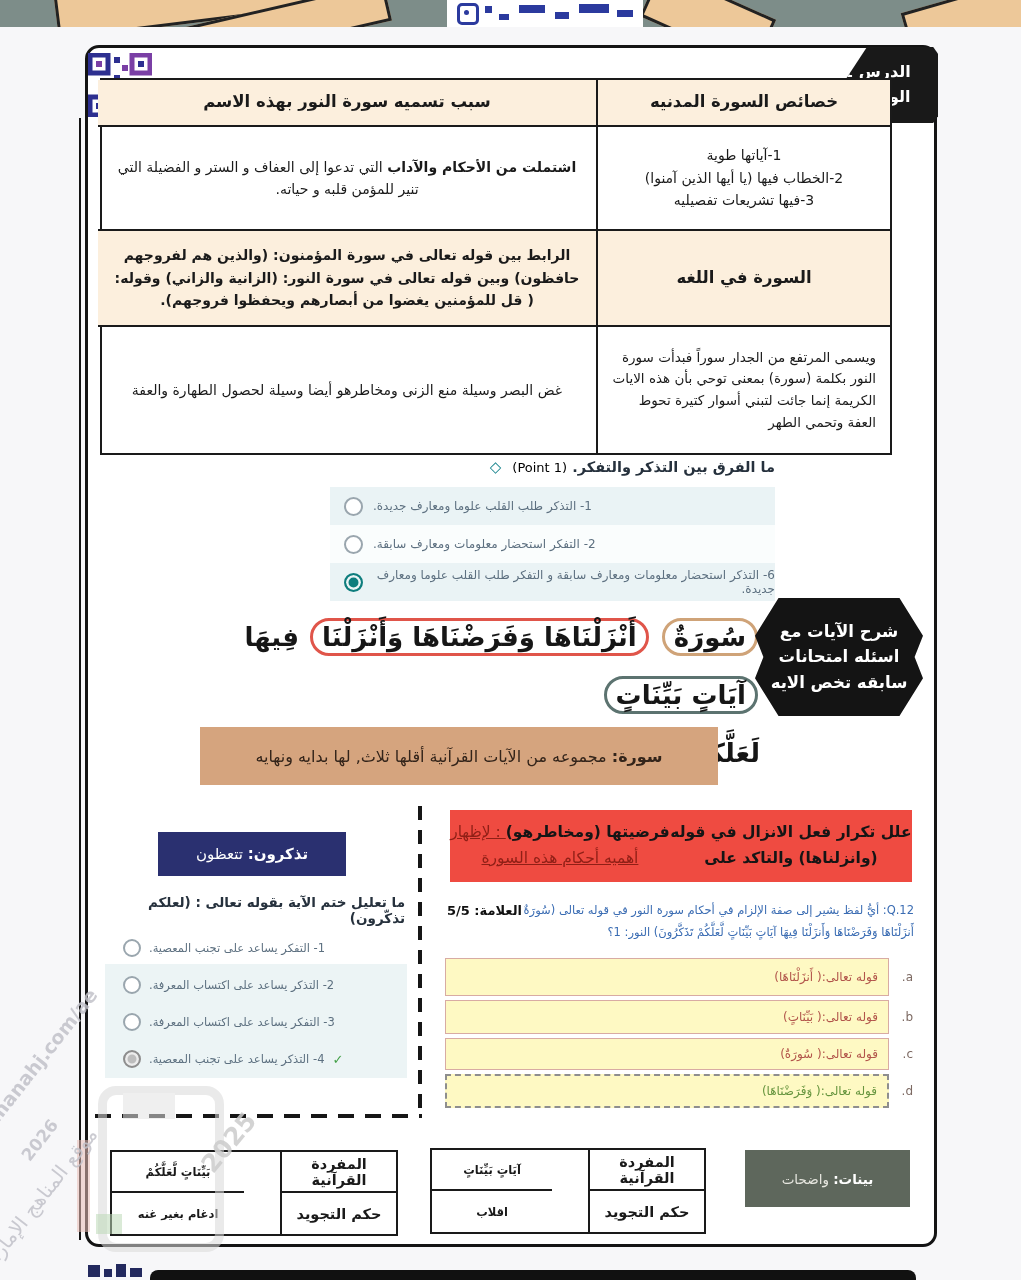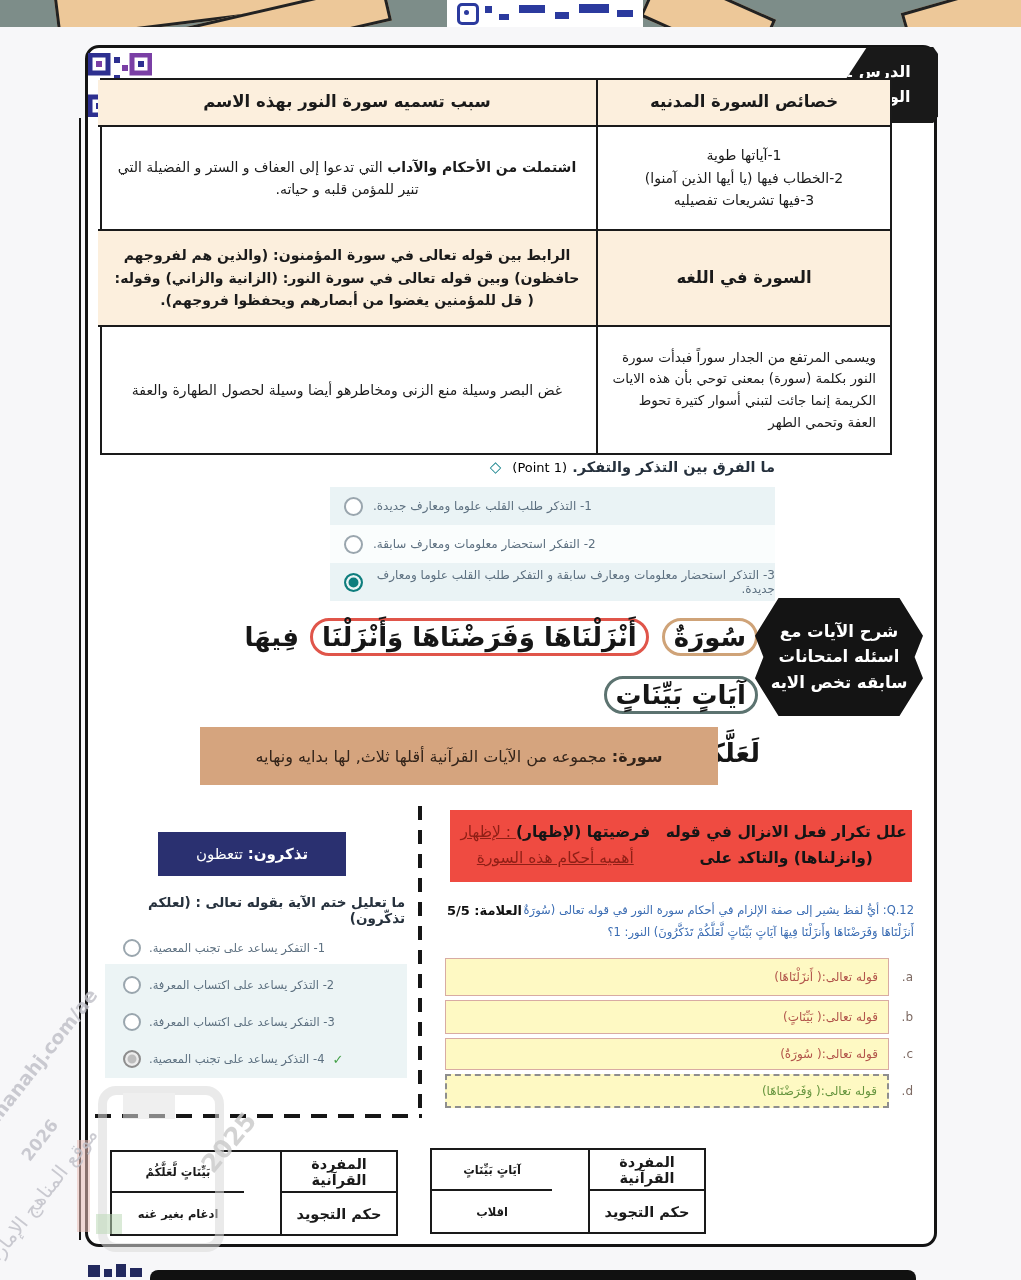--- a/index.html
+++ b/index.html
@@ -193,21 +193,21 @@
   <div class="opt-row stripe-a" style="left:330px;top:487px;width:445px;height:38px;">
     <span class="radio"></span>
     <span class="opt-text">1- التذكر طلب القلب علوما ومعارف جديدة.</span>
   </div>
   <div class="opt-row stripe-b" style="left:330px;top:525px;width:445px;height:38px;">
     <span class="radio"></span>
     <span class="opt-text">2- التفكر استحضار معلومات ومعارف سابقة.</span>
   </div>
   <div class="opt-row stripe-a" style="left:330px;top:563px;width:445px;height:38px;">
     <span class="radio sel-teal"></span>
-    <span class="opt-text">3- التذكر استحضار معلومات ومعارف سابقة و التفكر طلب القلب علوما ومعارف جديدة.</span>
+    <span class="opt-text">6- التذكر استحضار معلومات ومعارف سابقة و التفكر طلب القلب علوما ومعارف جديدة.</span>
   </div>
 
   <div class="verse">
     <span class="seg ov-tan">سُورَةٌ</span>
     <span class="seg ov-red">أَنْزَلْنَاهَا وَفَرَضْنَاهَا وَأَنْزَلْنَا</span>
     <span>فِيهَا</span>
     <span class="seg ov-green">آيَاتٍ بَيِّنَاتٍ</span>
     <br>
     <span>لَعَلَّكُمْ</span>
     <span class="seg ov-navy">تَذَكَّرُونَ</span>
@@ -222,21 +222,21 @@
 
   <div class="surah-def">
     <span><b>سورة:</b><span> مجموعه من الآيات القرآنية أقلها ثلاث, لها بدايه ونهايه</span></span>
   </div>
 
   <div class="vdash"></div>
   <div class="hdash"></div>
 
   <div class="reason-box">
     <div class="bold">علل تكرار فعل الانزال في قوله (وانزلناها) والتاكد على</div>
-    <div><b>فرضيتها (لإظهار)</b><span class="dark-red"> : لإظهار أهميه أحكام هذه السورة</span></div>
+    <div><b>فرضيتها (ومخاطرهو)</b><span class="dark-red"> : لإظهار أهميه أحكام هذه السورة</span></div>
   </div>
 
   <div class="tazak-box">
     <span><b>تذكرون:</b><span> تتعظون</span></span>
   </div>
 
   <div class="q-title" style="left:105px;top:894px;width:300px;font-size:13.5px;">ما تعليل ختم الآية بقوله تعالى : (لعلكم تذكّرون)</div>
   <div style="position:absolute;left:105px;top:964px;width:302px;height:114px;background:#ecf4f5;"></div>
   <div class="opt-row" style="left:105px;top:933px;width:302px;height:30px;padding-left:18px;gap:8px;">
     <span class="radio" style="width:14px;height:14px;"></span>
@@ -282,20 +282,23 @@
     <div class="vt-cell vt-label vrow2">حكم التجويد</div>
     <div class="vt-cell vt-value vrow2">اقلاب</div>
   </div>
   <div class="vocab-table" style="left:110px;top:1150px;width:288px;">
     <div class="vt-cell vt-label">المفردة القرآنية</div>
     <div class="vt-cell vt-value">بَيِّنَاتٍ لَّعَلَّكُمْ</div>
     <div class="vt-cell vt-label vrow2">حكم التجويد</div>
     <div class="vt-cell vt-value vrow2">ادغام بغير غنه</div>
   </div>
 
+  <div class="bayyinat">
+    <span><b>بينات:</b><span class="lite"> واضحات</span></span>
+  </div>
 
   <div class="wm-logo"></div>
   <div class="wm-red"></div>
   <div class="wm-green"></div>
   <div class="wm wm-site">almanahj.com/ae</div>
   <div class="wm wm-2026">2026</div>
   <div class="wm wm-2025">2025</div>
   <div class="wm wm-ar">موقع المناهج الإماراتية</div>
 
   <div class="qr-bottom">

